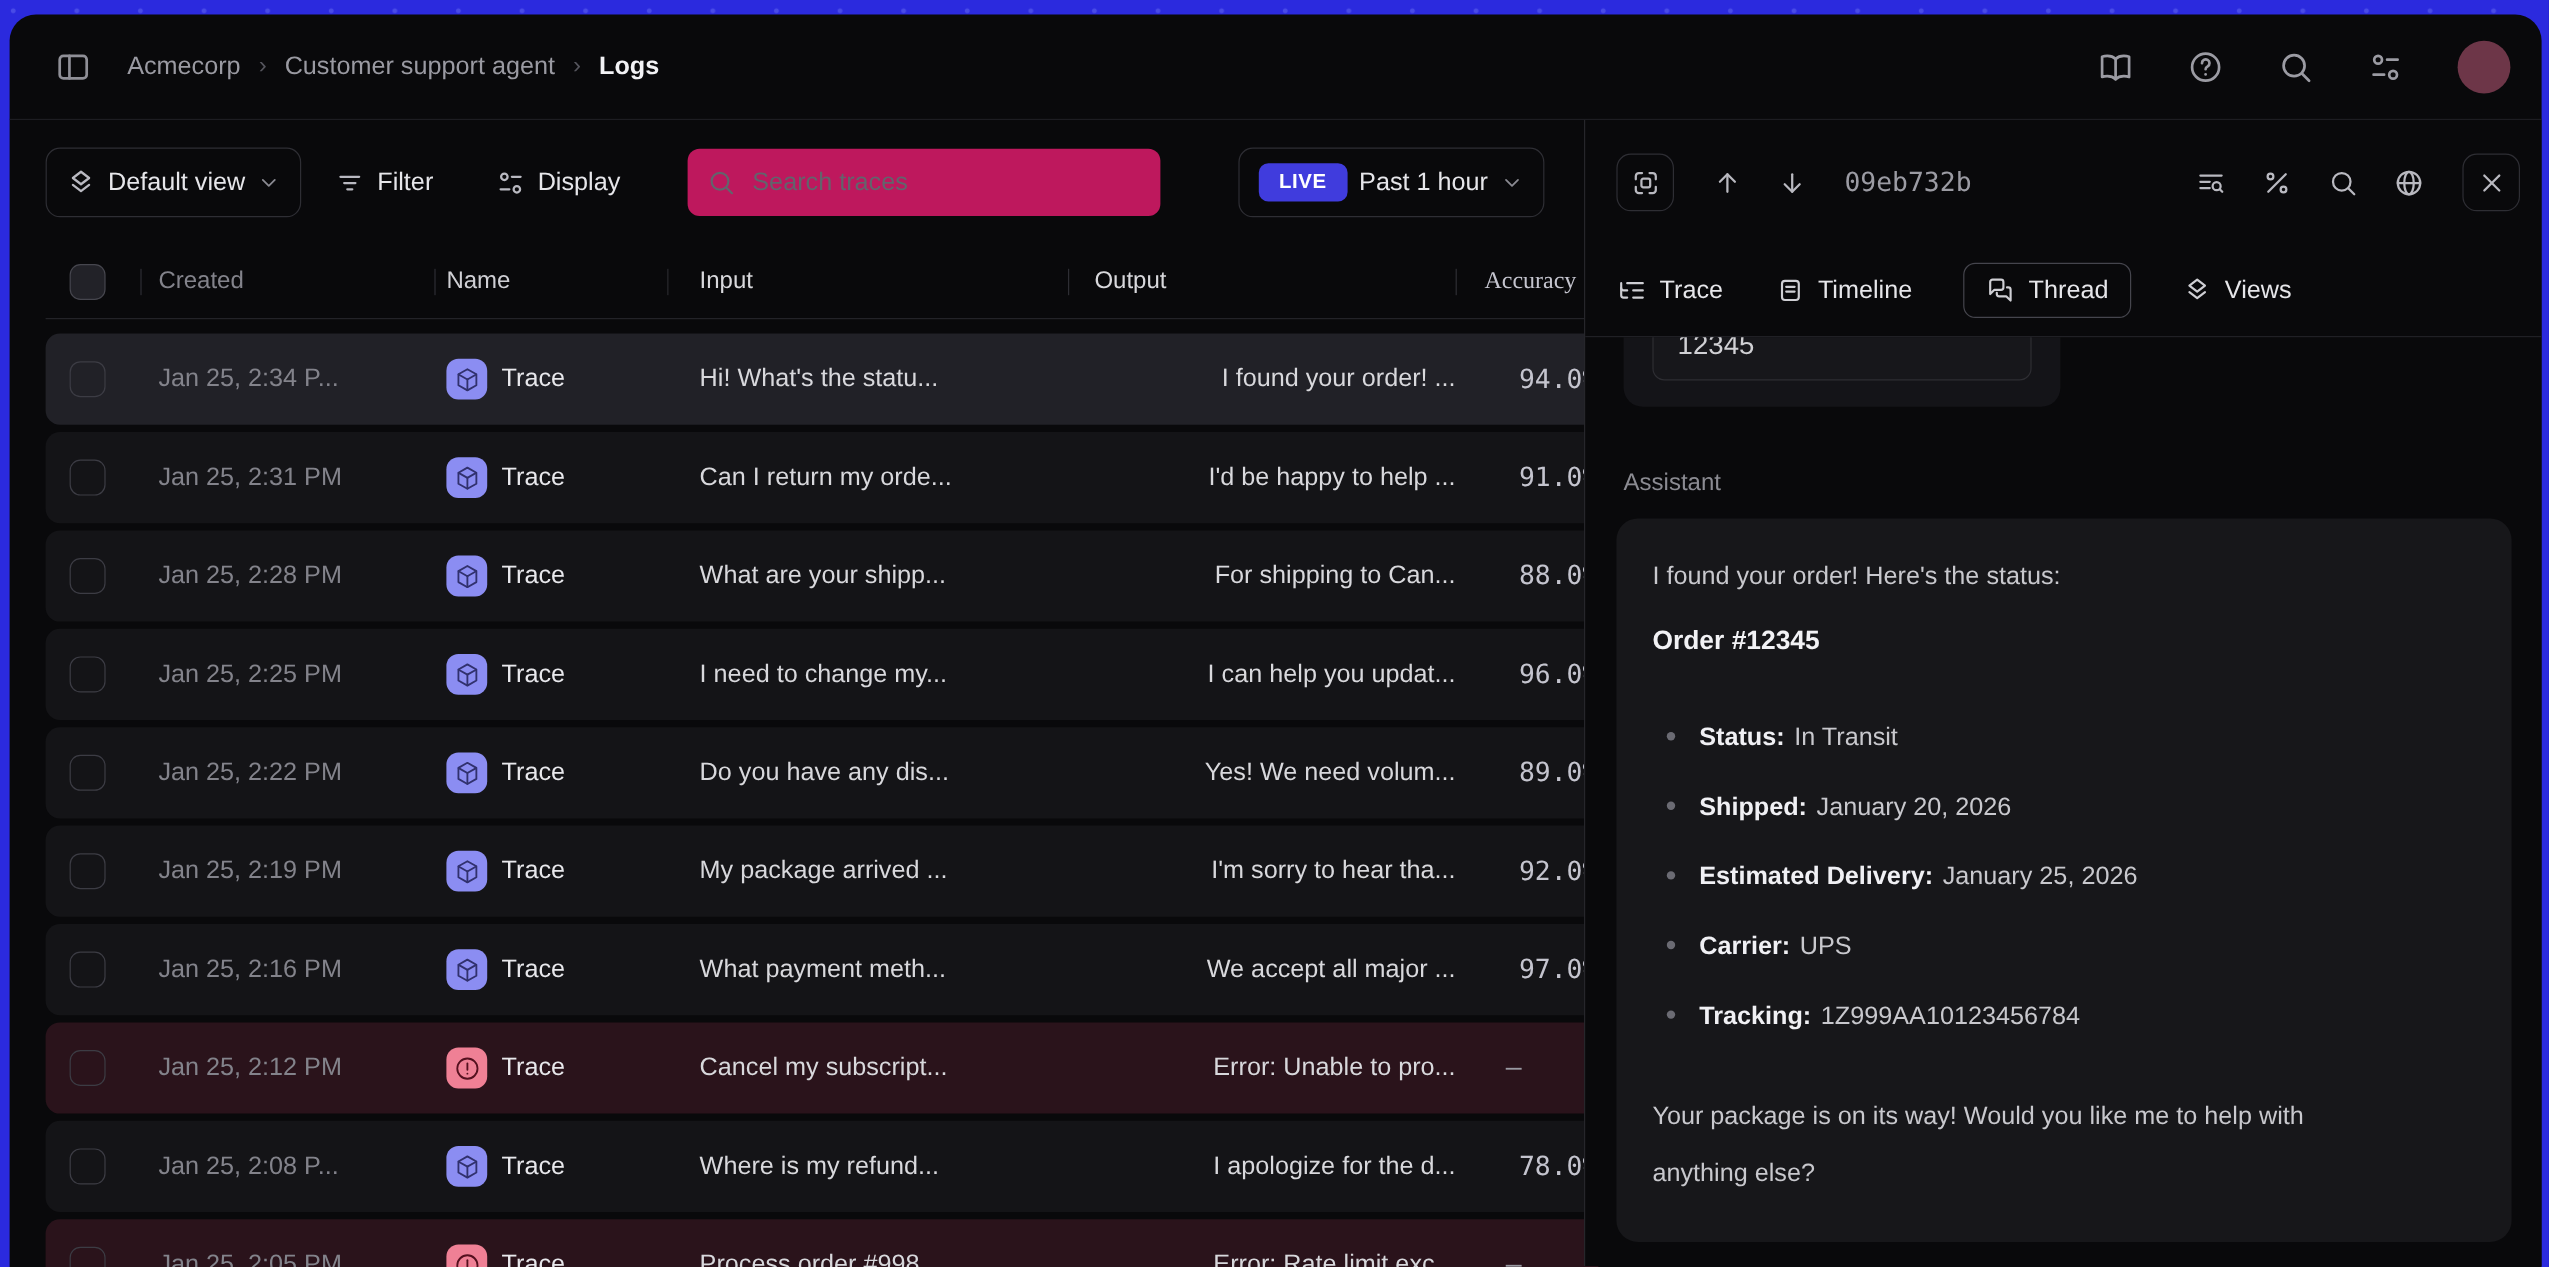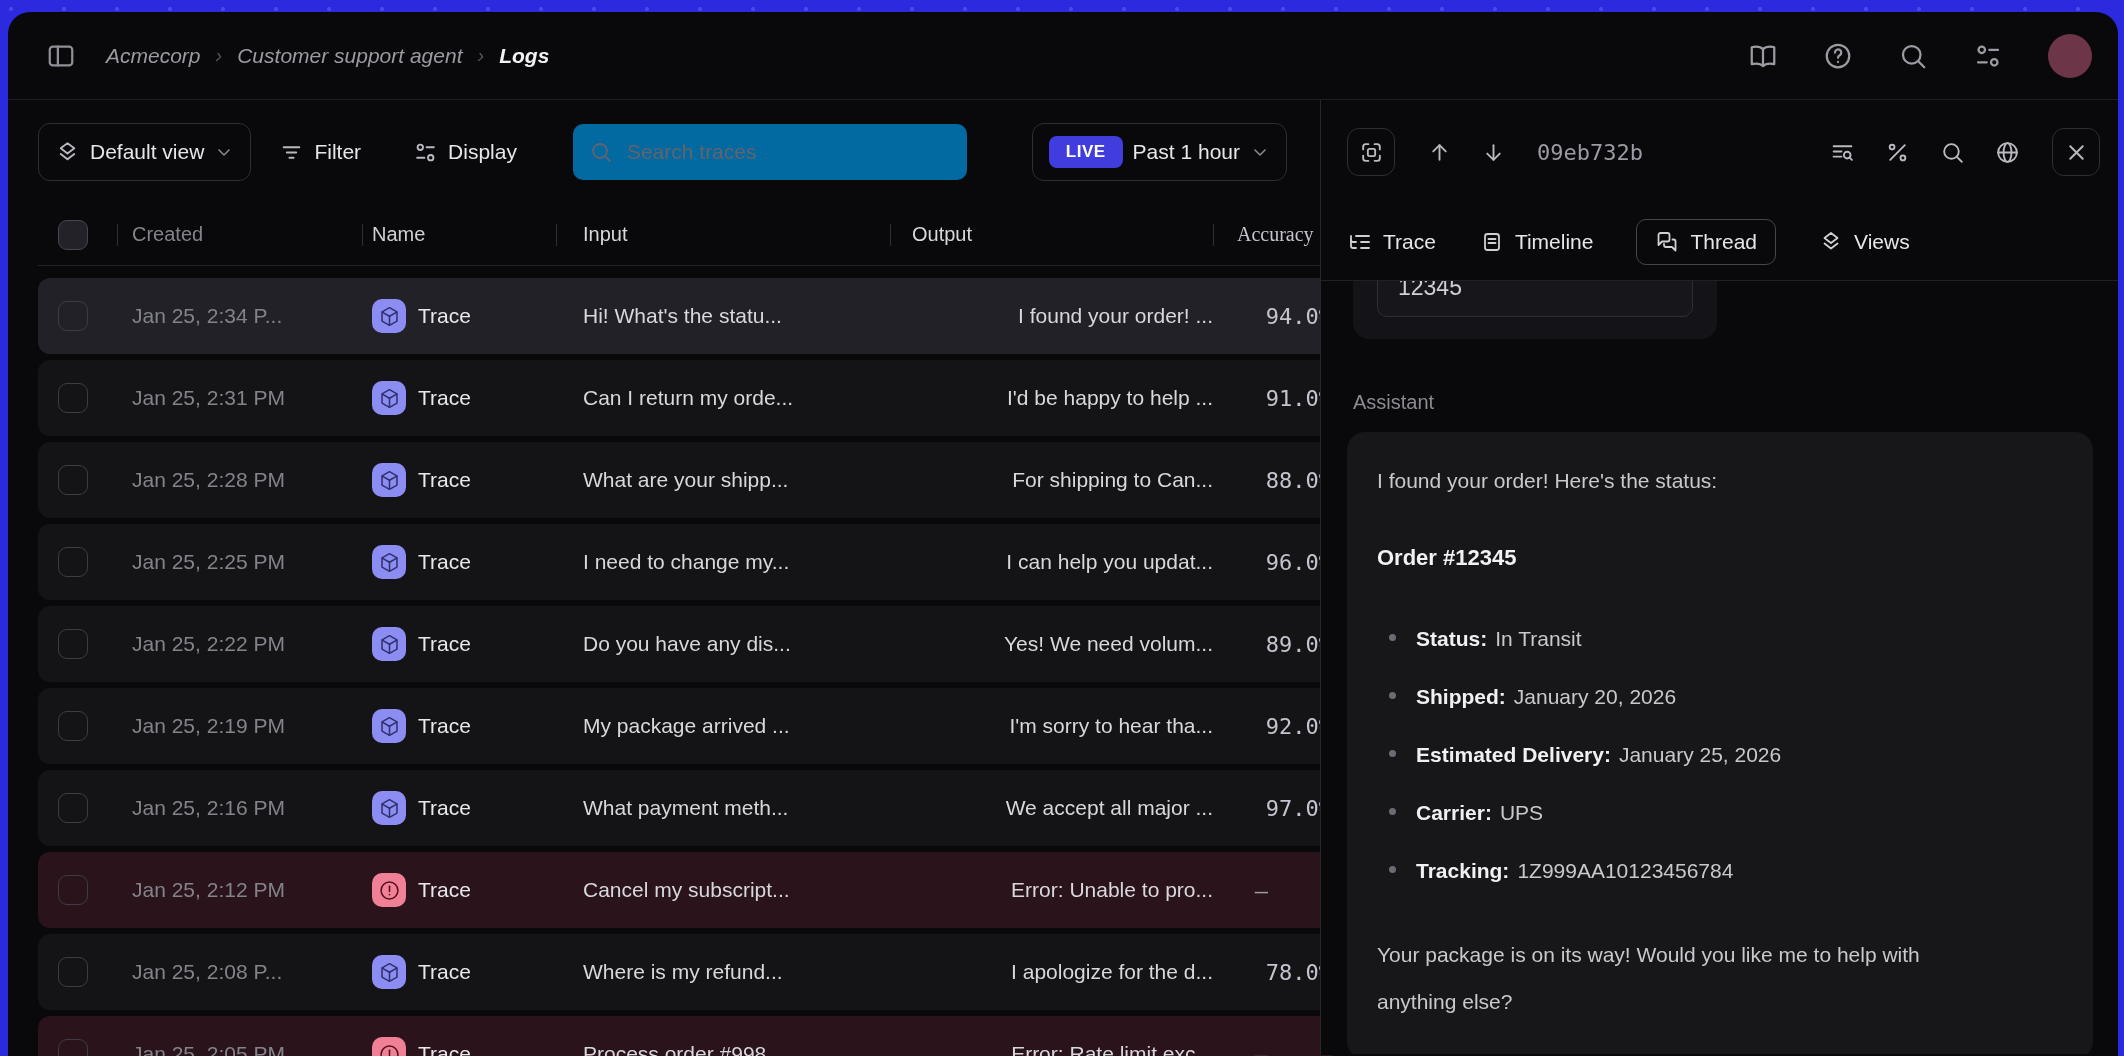--- a/index.html
+++ b/index.html
@@ -15,21 +15,21 @@
     color:#e4e4e8;
   }
   .window{
     position:absolute;left:8px;top:12px;right:6px;bottom:0;
     background:#09090b;border-radius:22px 22px 0 0;overflow:hidden;
   }
   .ic{display:block;}
   svg.ic{fill:none;stroke:currentColor;stroke-width:1.8;stroke-linecap:round;stroke-linejoin:round;}
 
   
-  .topbar{height:88px;display:flex;align-items:center;padding:0 20px 0 38px;border-bottom:1px solid #1d1d22;font-style:italic;}
+  .topbar{height:88px;display:flex;align-items:center;padding:0 20px 0 38px;border-bottom:1px solid #1d1d22;}
   .sidebar-btn{width:30px;height:30px;color:#8f8f97;background:none;border:none;padding:0;cursor:pointer;}
   .sidebar-btn svg{width:30px;height:30px;}
   .breadcrumb{display:flex;align-items:center;margin-left:30px;font-size:21px;}
   .crumb{color:#9a9aa2;cursor:pointer;}
   .crumb--current{color:#f2f2f5;font-weight:700;}
   .crumb-sep{color:#55555d;margin:0 15px;font-size:20px;}
   .topbar-spacer{flex:1;}
   .top-icons{display:flex;align-items:center;gap:45px;padding-right:6px;}
   .top-icon{width:30px;height:30px;color:#9b9ba3;background:none;border:none;padding:0;cursor:pointer;}
   .top-icon svg{width:30px;height:30px;}
@@ -37,21 +37,21 @@
 
   
   .main-area{position:relative;height:955px;}
   .toolbar{height:104px;width:1312px;display:flex;align-items:center;padding:0 33px 0 30px;}
   .btn{display:flex;align-items:center;background:none;color:#e6e6ea;border:none;cursor:pointer;font-size:21px;font-family:inherit;}
   .btn .ic{width:25px;height:25px;color:#b9b9c1;}
   .btn-outline{border:1px solid #2e2e34;border-radius:12px;height:58px;padding:0 16px;}
   .btn-ghost{height:58px;padding:0 14px;margin-left:14px;}
   .btn .lbl{margin:0 10px;}
   .btn .chev{width:20px;height:20px;color:#8a8a92;}
-  .search-box{display:flex;align-items:center;margin-left:32px;width:394px;height:56px;background:#0369a1;border-radius:10px;padding:0 16px;justify-content:space-between;}
+  .search-box{display:flex;align-items:center;margin-left:32px;width:394px;height:56px;background:#be185d;border-radius:10px;padding:0 16px;justify-content:space-between;}
   .search-box .ic{width:24px;height:24px;color:#63636c;flex:none;}
   .search-box input{flex:1;margin-left:12px;background:transparent;border:none;outline:none;color:#d6d6da;font-size:21px;font-family:inherit;}
   .search-box input::placeholder{color:#63636c;}
   .time-btn{margin-left:auto;}
   .live-badge{background:#403cdd;color:#fff;font-size:17px;font-weight:700;letter-spacing:.5px;border-radius:8px;padding:6px 17px;}
 
   
   .table{padding-left:30px;}
   .thead{display:flex;align-items:center;height:62px;width:1294px;border-bottom:1px solid #232328;font-size:20px;color:#cfcfd4;}
   .th{position:relative;height:100%;display:flex;align-items:center;cursor:pointer;}
@@ -86,21 +86,21 @@
   .panel-actions .btn-boxed{margin-left:2px;}
   .panel-tabs{height:77px;display:flex;align-items:center;gap:42px;padding:0 26px;border-bottom:1px solid #202025;}
   .tab{display:flex;align-items:center;gap:11px;background:none;border:1px solid transparent;border-radius:10px;padding:10px 0;color:#e6e6ea;font-size:21px;font-family:inherit;cursor:pointer;}
   .tab svg{width:24px;height:24px;color:#cfcfd4;}
   .tab--active{border-color:#45454d;padding:10px 18px;}
   .panel-content{height:calc(100% - 182px);overflow:hidden;padding:0 26px;}
   .user-card{width:364px;height:150px;margin-left:6px;margin-top:-92px;background:#141418;border-radius:16px;position:relative;}
   .user-field{position:absolute;left:24px;right:24px;top:44px;height:84px;background:#17171b;border:1px solid #2e2e33;border-radius:10px;padding:40px 0 0 20px;font-size:23px;color:#d0d0d4;}
   .assistant-label{margin-top:52px;margin-left:6px;font-size:20px;color:#8b8b92;}
   .assistant-card{margin-top:18px;width:746px;background:#17171a;border-radius:18px;padding:32px 30px 34px 30px;font-size:21px;line-height:33px;color:#c8c8cd;}
-  .msg-heading{margin-top:44px;font-size:22px;font-weight:700;color:#f2f2f5;}
+  .msg-heading{margin-top:20px;font-size:22px;font-weight:700;color:#f2f2f5;}
   .msg-bullets{list-style:none;margin:48px 0 0 0;padding:0;}
   .bullet{display:flex;align-items:baseline;margin-bottom:25px;}
   .bullet .dot{width:7px;height:7px;border-radius:50%;background:#6b6b73;margin:0 20px 3px 12px;flex:none;align-self:center;}
   .b-label{font-weight:700;color:#f0f0f4;margin-right:8px;}
   .msg-outro{margin-top:44px;max-width:575px;line-height:47px;}
 </style>
 </head>
 <body>
 
 <svg width="0" height="0" style="position:absolute">

